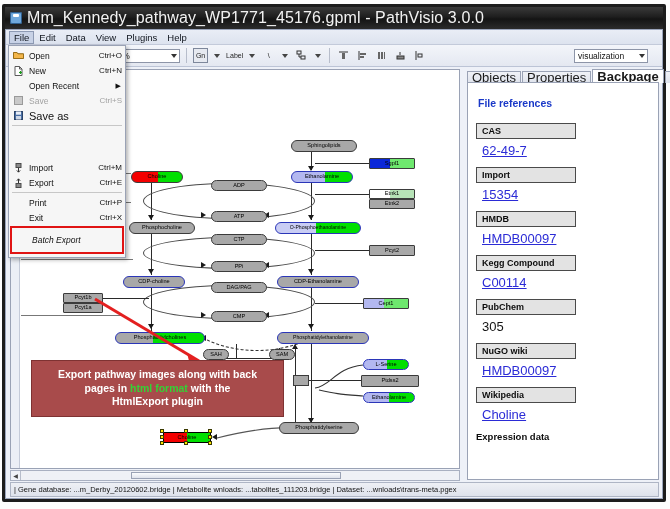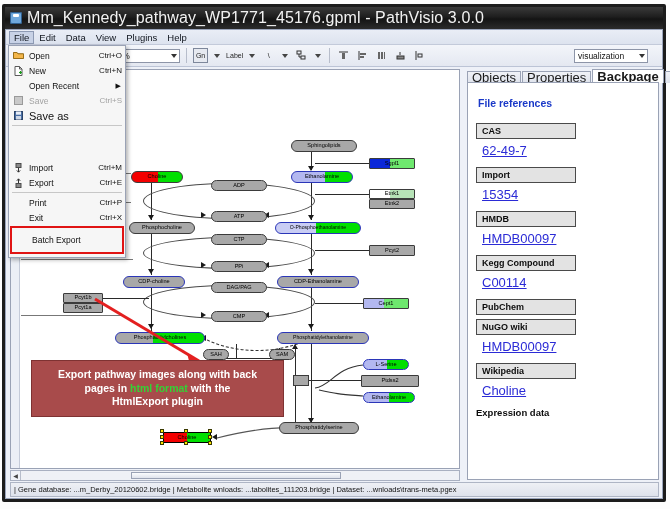--- a/index.html
+++ b/index.html
@@ -507,20 +507,21 @@
         <div class="xref-box">Import</div>
         <div class="xref-val"><a href="#">15354</a></div>
 
         <div class="xref-box">HMDB</div>
         <div class="xref-val"><a href="#">HMDB00097</a></div>
 
         <div class="xref-box">Kegg Compound</div>
         <div class="xref-val"><a href="#">C00114</a></div>
 
         <div class="xref-box">PubChem</div>
+        <div class="xref-val">305</div>
 
         <div class="xref-box">NuGO wiki</div>
         <div class="xref-val"><a href="#">HMDB00097</a></div>
 
         <div class="xref-box">Wikipedia</div>
         <div class="xref-val"><a href="#">Choline</a></div>
 
         <div class="expr-title">Expression data</div>
       </div>
     </div>
@@ -612,20 +613,20 @@
         <span style="flex:1;font-size:8.5px;color:#111;margin-left:4px;">Print</span>
         <span style="font-size:8px;color:#111;">Ctrl+P</span>
       </div>
 
       <div style="display:flex;align-items:center;height:15px;padding:0 3px;">
         <span style="width:13px;"></span>
         <span style="flex:1;font-size:8.5px;color:#111;margin-left:4px;">Exit</span>
         <span style="font-size:8px;color:#111;">Ctrl+X</span>
       </div>
 
-      <div style="display:flex;align-items:center;height:15px;padding:12px 3px;margin:1px 1px;border:2px solid #e01414;">
+      <div style="display:flex;align-items:center;height:15px;padding:12px 3px;margin:1px 1px;border:2px solid #e01414;font-style:italic;">
         <span style="width:13px;"></span>
         <span style="flex:1;font-size:8.5px;color:#111;margin-left:4px;">Batch Export</span>
       </div>
     </div>
 
   </div>
 </div>
 
 </body></html>

